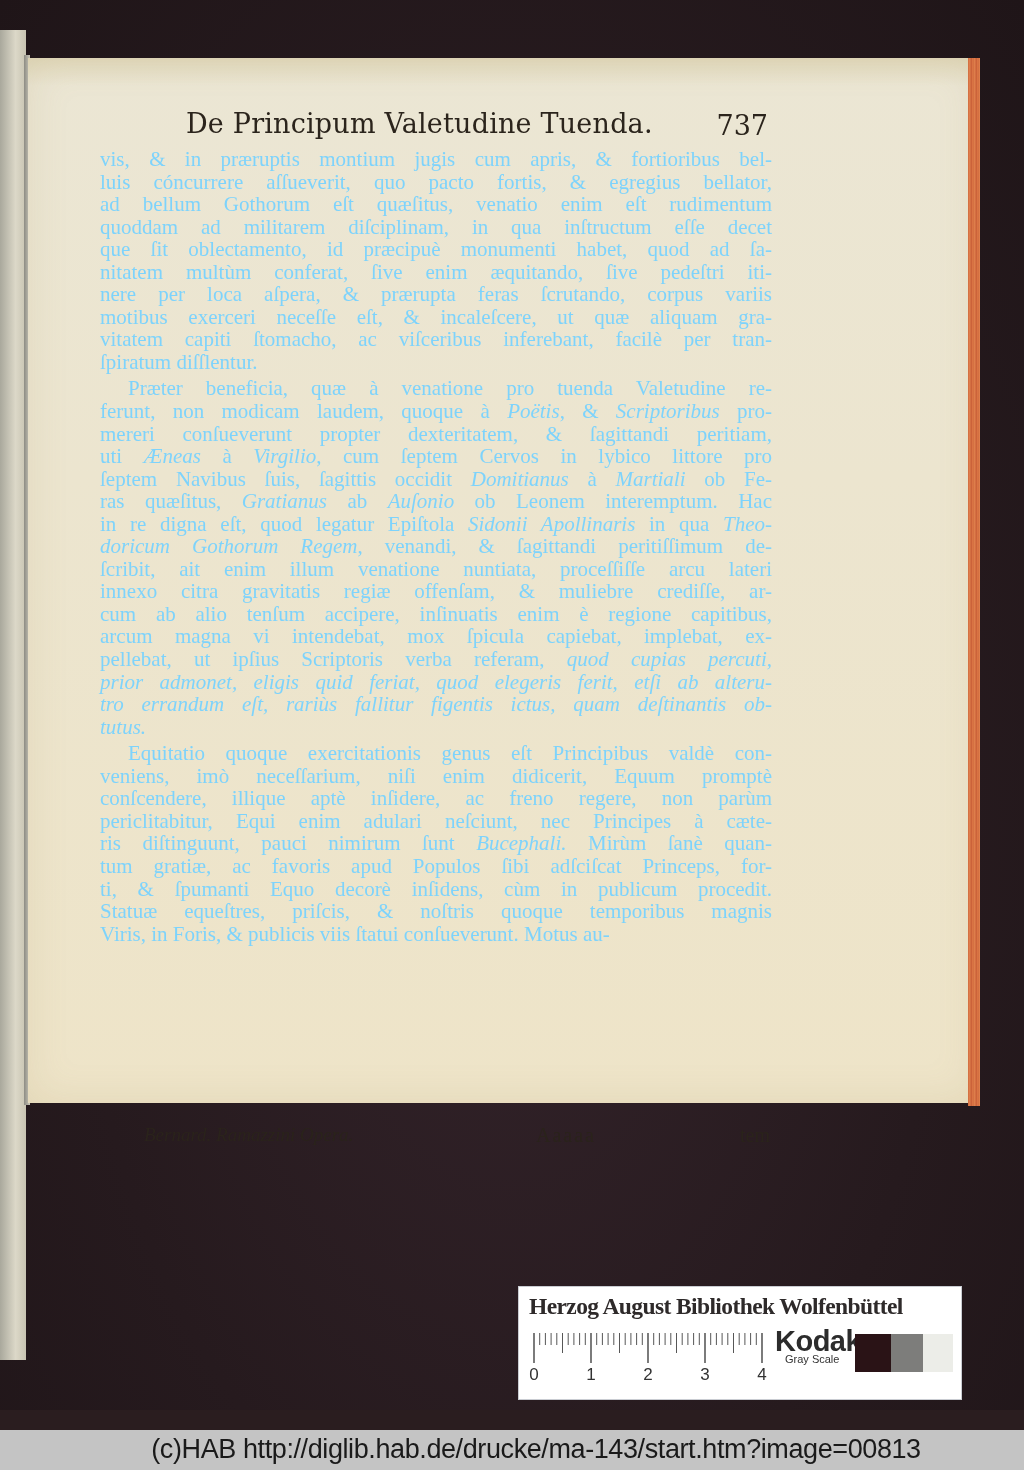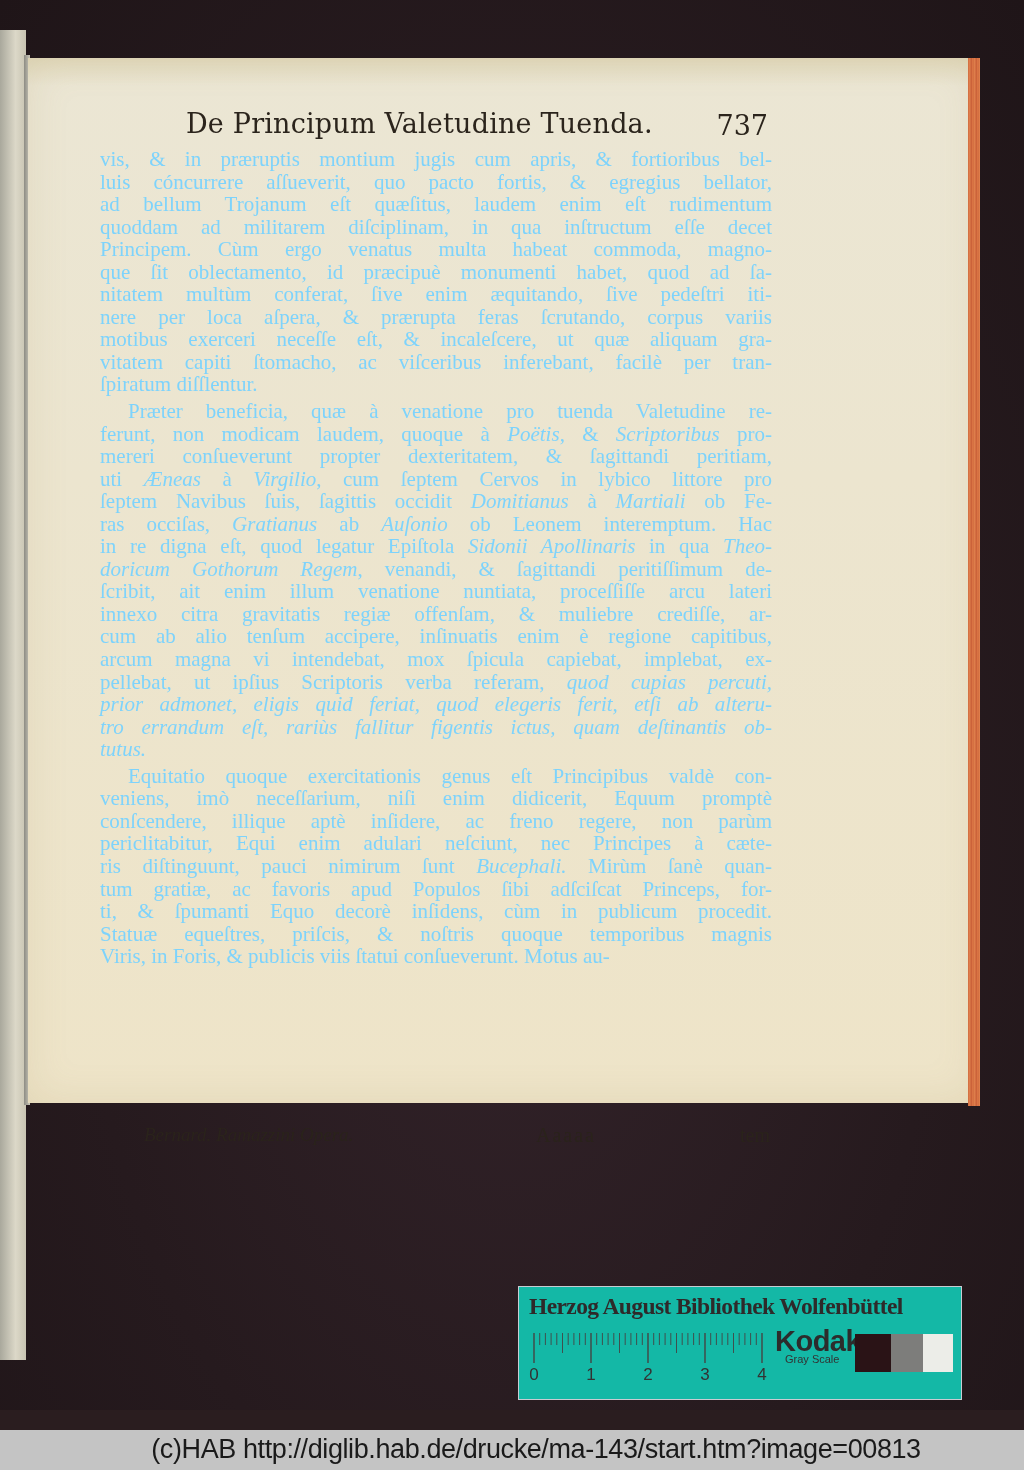--- a/index.html
+++ b/index.html
@@ -60,21 +60,21 @@
   .footer-line {
     position:absolute; left:100px; top:1124px; width:672px; height:24px;
     font-family:"Liberation Serif", serif; font-size:19px; color:#2a231b;
   }
   .footer-author { position:absolute; left:44px; top:0; font-style:italic; }
   .footer-signature { position:absolute; left:436px; top:0; letter-spacing:2px; font-size:20px; }
   .footer-catchword { position:absolute; right:2px; top:0; font-size:20px; }
 
   .color-card {
     position:absolute; left:518px; top:1286px; width:442px; height:112px;
-    background:#14b8a6; border:1px solid #c9ccd2;
+    background:#ffffff; border:1px solid #c9ccd2;
   }
   .card-title {
     position:absolute; left:10px; top:6px;
     font-family:"Liberation Serif", serif; font-weight:bold; font-size:23.5px;
     color:#2e2a2a; letter-spacing:-0.6px; white-space:nowrap;
   }
   .ruler {
     position:absolute; left:14px; top:46px; width:232px; height:40px;
   }
   .ruler-ticks { position:absolute; left:0; top:0; width:232px; height:30px; }
@@ -124,36 +124,35 @@
 <div class="fore-edge"></div>
 
 <div class="header-line">
   <span class="running-head">De Principum Valetudine Tuenda.</span>
   <span class="page-number">737</span>
 </div>
 
 <div class="body-text" id="body-text">
     <span class="line"><span>vis, &amp; in præruptis montium jugis cum apris, &amp; fortioribus bel-</span></span>
     <span class="line"><span>luis cóncurrere aſſueverit, quo pacto fortis, &amp; egregius bellator,</span></span>
-    <span class="line"><span>ad bellum Trojanum eſt quæſitus, laudem enim eſt rudimentum</span></span>
+    <span class="line"><span>ad bellum Gothorum eſt quæſitus, venatio enim eſt rudimentum</span></span>
     <span class="line"><span>quoddam ad militarem diſciplinam, in qua inſtructum eſſe decet</span></span>
-    <span class="line"><span>Principem.   Cùm ergo venatus multa habeat commoda, magno-</span></span>
     <span class="line"><span>que ſit oblectamento, id præcipuè monumenti habet, quod ad ſa-</span></span>
     <span class="line"><span>nitatem multùm conferat, ſive enim æquitando, ſive pedeſtri iti-</span></span>
     <span class="line"><span>nere per loca aſpera, &amp; prærupta feras ſcrutando, corpus variis</span></span>
     <span class="line"><span>motibus exerceri neceſſe eſt, &amp; incaleſcere, ut quæ aliquam gra-</span></span>
     <span class="line"><span>vitatem capiti ſtomacho, ac viſceribus inferebant, facilè per tran-</span></span>
     <span class="line last"><span>ſpiratum diſſlentur.</span></span>
     <div class="para-gap"></div>
     <span class="line indent"><span>Præter beneficia, quæ à venatione pro tuenda Valetudine re-</span></span>
     <span class="line"><span>ferunt, non modicam laudem, quoque à </span><i>Poëtis</i><span>, &amp; </span><i>Scriptoribus</i><span> pro-</span></span>
     <span class="line"><span>mereri conſueverunt propter dexteritatem, &amp; ſagittandi peritiam,</span></span>
     <span class="line"><span>uti </span><i>Æneas</i><span> à </span><i>Virgilio</i><span>, cum ſeptem Cervos in lybico littore pro</span></span>
     <span class="line"><span>ſeptem Navibus ſuis, ſagittis occidit </span><i>Domitianus</i><span> à </span><i>Martiali</i><span> ob Fe-</span></span>
-    <span class="line"><span>ras occiſas, </span><i>Gratianus</i><span> ab </span><i>Auſonio</i><span> ob Leonem interemptum.   Hac</span></span>
+    <span class="line"><span>ras quæſitus, </span><i>Gratianus</i><span> ab </span><i>Auſonio</i><span> ob Leonem interemptum.   Hac</span></span>
     <span class="line"><span>in re digna eſt, quod legatur Epiſtola </span><i>Sidonii Apollinaris</i><span> in qua </span><i>Theo-</i></span>
     <span class="line"><i>doricum Gothorum Regem</i><span>, venandi, &amp; ſagittandi peritiſſimum de-</span></span>
     <span class="line"><span>ſcribit, ait enim illum venatione nuntiata, proceſſiſſe arcu lateri</span></span>
     <span class="line"><span>innexo citra gravitatis regiæ offenſam, &amp; muliebre crediſſe, ar-</span></span>
     <span class="line"><span>cum ab alio tenſum accipere, inſinuatis enim è regione capitibus,</span></span>
     <span class="line"><span>arcum magna vi intendebat, mox ſpicula capiebat, implebat, ex-</span></span>
     <span class="line"><span>pellebat, ut ipſius Scriptoris verba referam, </span><i>quod cupias percuti,</i></span>
     <span class="line"><i>prior admonet, eligis quid feriat, quod elegeris ferit, etſi ab alteru-</i></span>
     <span class="line"><i>tro errandum eſt, rariùs fallitur figentis ictus, quam deſtinantis ob-</i></span>
     <span class="line last"><i>tutus.</i></span>

